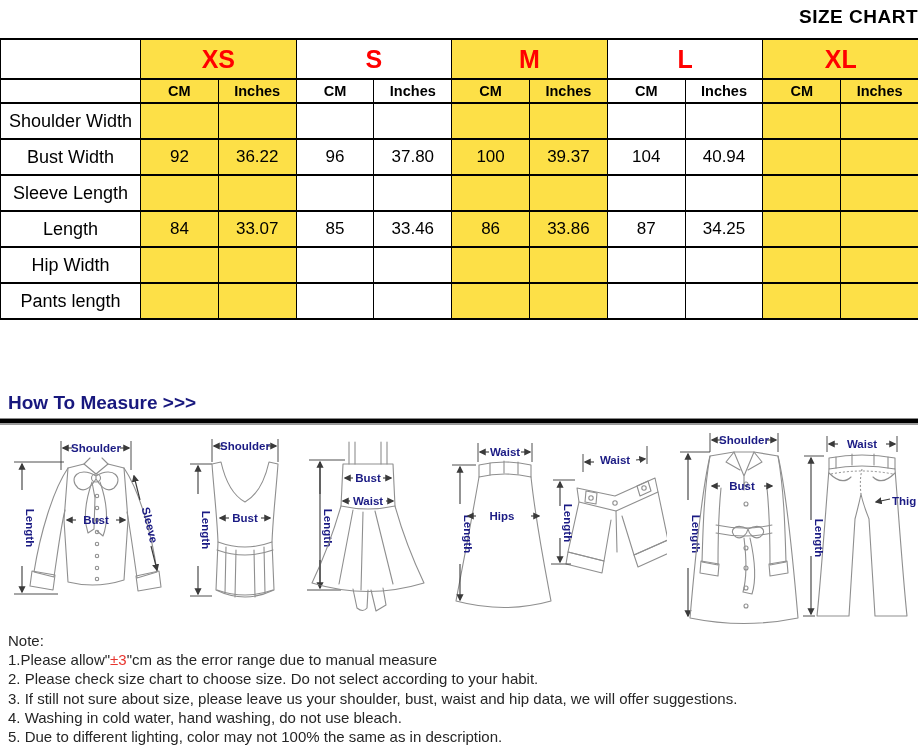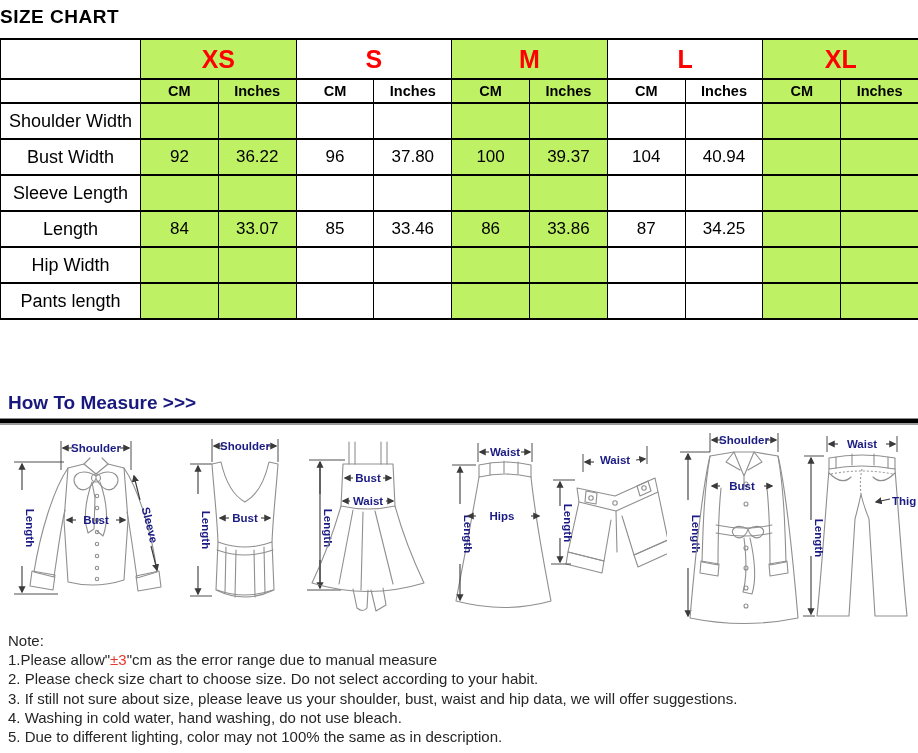--- a/index.html
+++ b/index.html
@@ -1,36 +1,36 @@
 <!DOCTYPE html>
 <html><head>
 <meta charset="utf-8">
 <style>
   * { margin:0; padding:0; box-sizing:border-box; }
   html,body { background:#fff; }
   body { font-family:"Liberation Sans", sans-serif; color:#000; }
   .page { position:relative; width:918px; height:753px; background:#fff; overflow:hidden; }
 
-  .title { position:absolute; top:6px; left:0; width:918px; text-align:left;
+  .title { position:absolute; top:6px; left:0; width:918px; text-align:right;
            font-size:19px; font-weight:700; letter-spacing:0.5px; color:#000; }
 
   table.size-table { position:absolute; top:38px; left:0; width:918px;
                      border-collapse:collapse; table-layout:fixed; }
   .size-table th, .size-table td {
       border:1px solid #000; border-top-width:2px; border-bottom-width:2px;
       text-align:center; vertical-align:middle; background:#fff; overflow:hidden;
       font-weight:400;
   }
   .size-table .r-size th { height:40px; }
   .size-table .r-units th { height:24px; font-size:14.5px; font-weight:700; }
   .size-table tbody th, .size-table tbody td { height:36px; }
   .size-table .size-label { font-size:25px; font-weight:700; color:#ff0000; }
   .size-table tbody th { font-size:18px; font-weight:400; }
   .size-table td { font-size:17px; }
-  .size-table .shaded { background:#bef264; }
+  .size-table .shaded { background:#fde047; }
 
   .measure-heading { position:absolute; left:8px; top:392px;
                      font-size:19px; font-weight:700; color:#18187e; }
   .divider { position:absolute; left:0; top:418px; width:918px; height:7px;
              background:linear-gradient(#8a8a8a 0 1px, #000 1px 5px, #9a9a9a 5px 7px); }
 
   .garment { position:absolute; }
   .garment svg { display:block; }
   .g-outline { fill:none; stroke:#8f8f8f; stroke-width:1.1; stroke-linejoin:round; stroke-linecap:round; }
   .g-dim { fill:none; stroke:#3a3a3a; stroke-width:1.1; }

